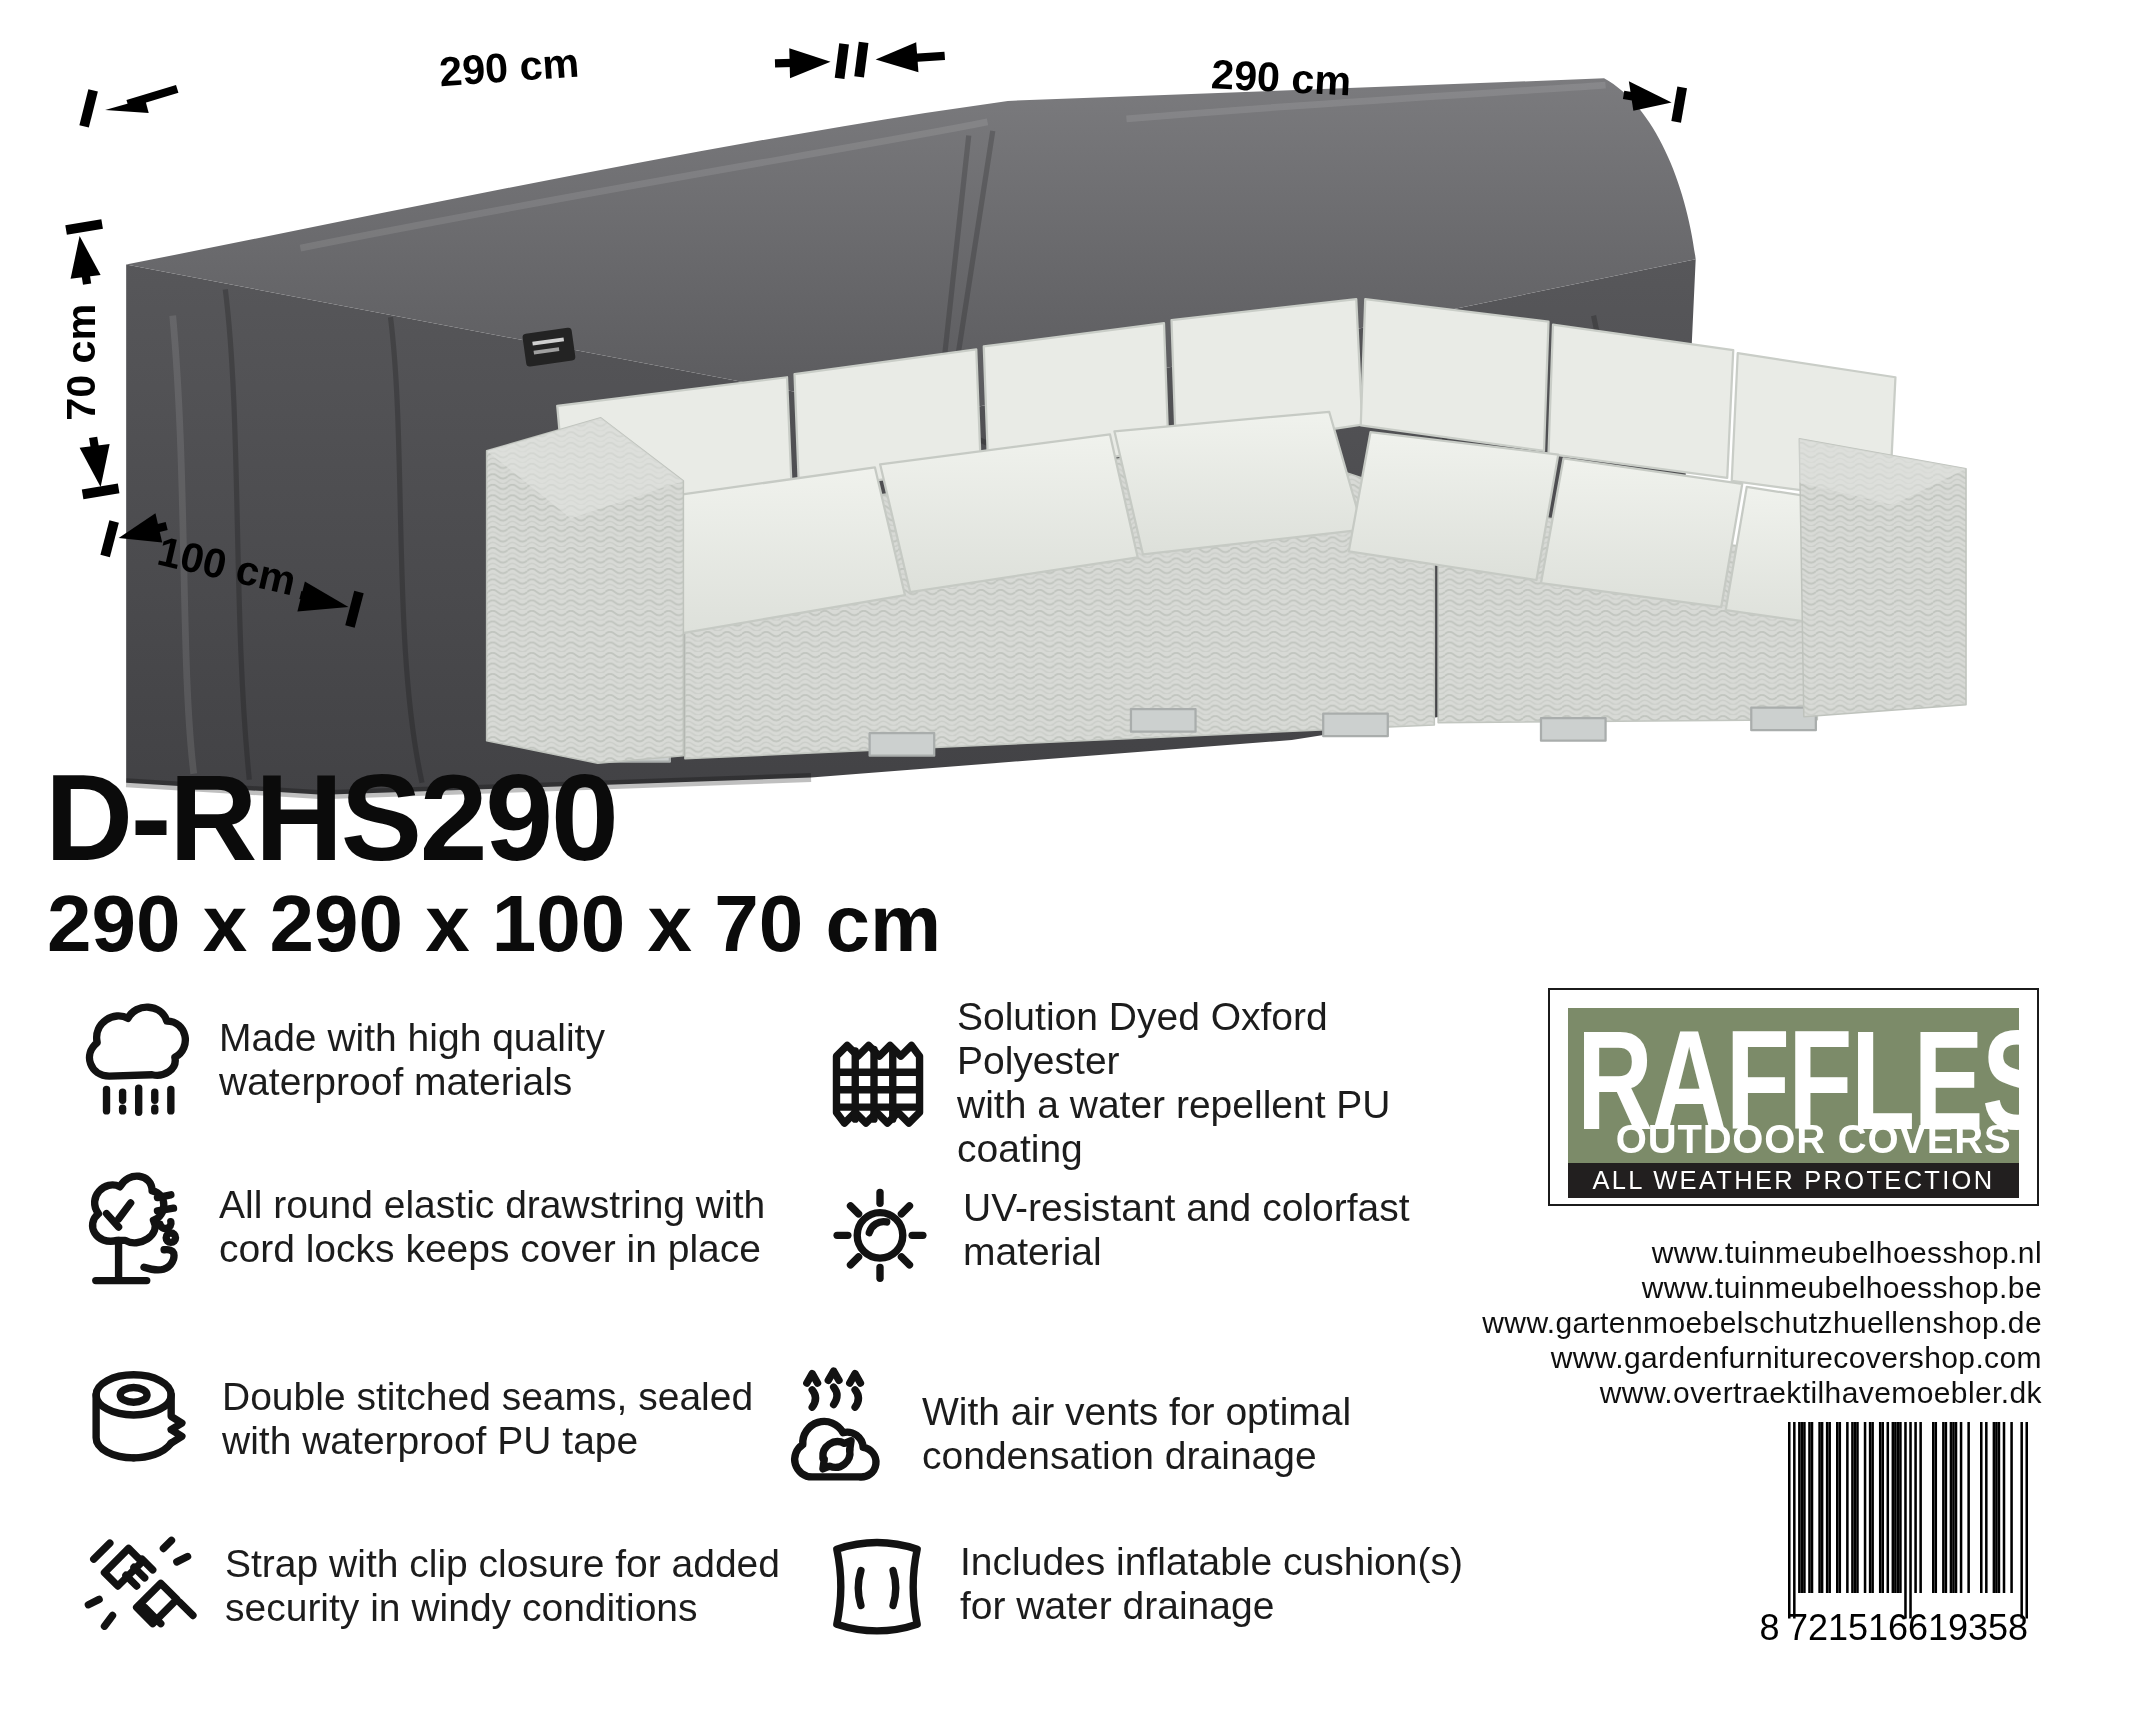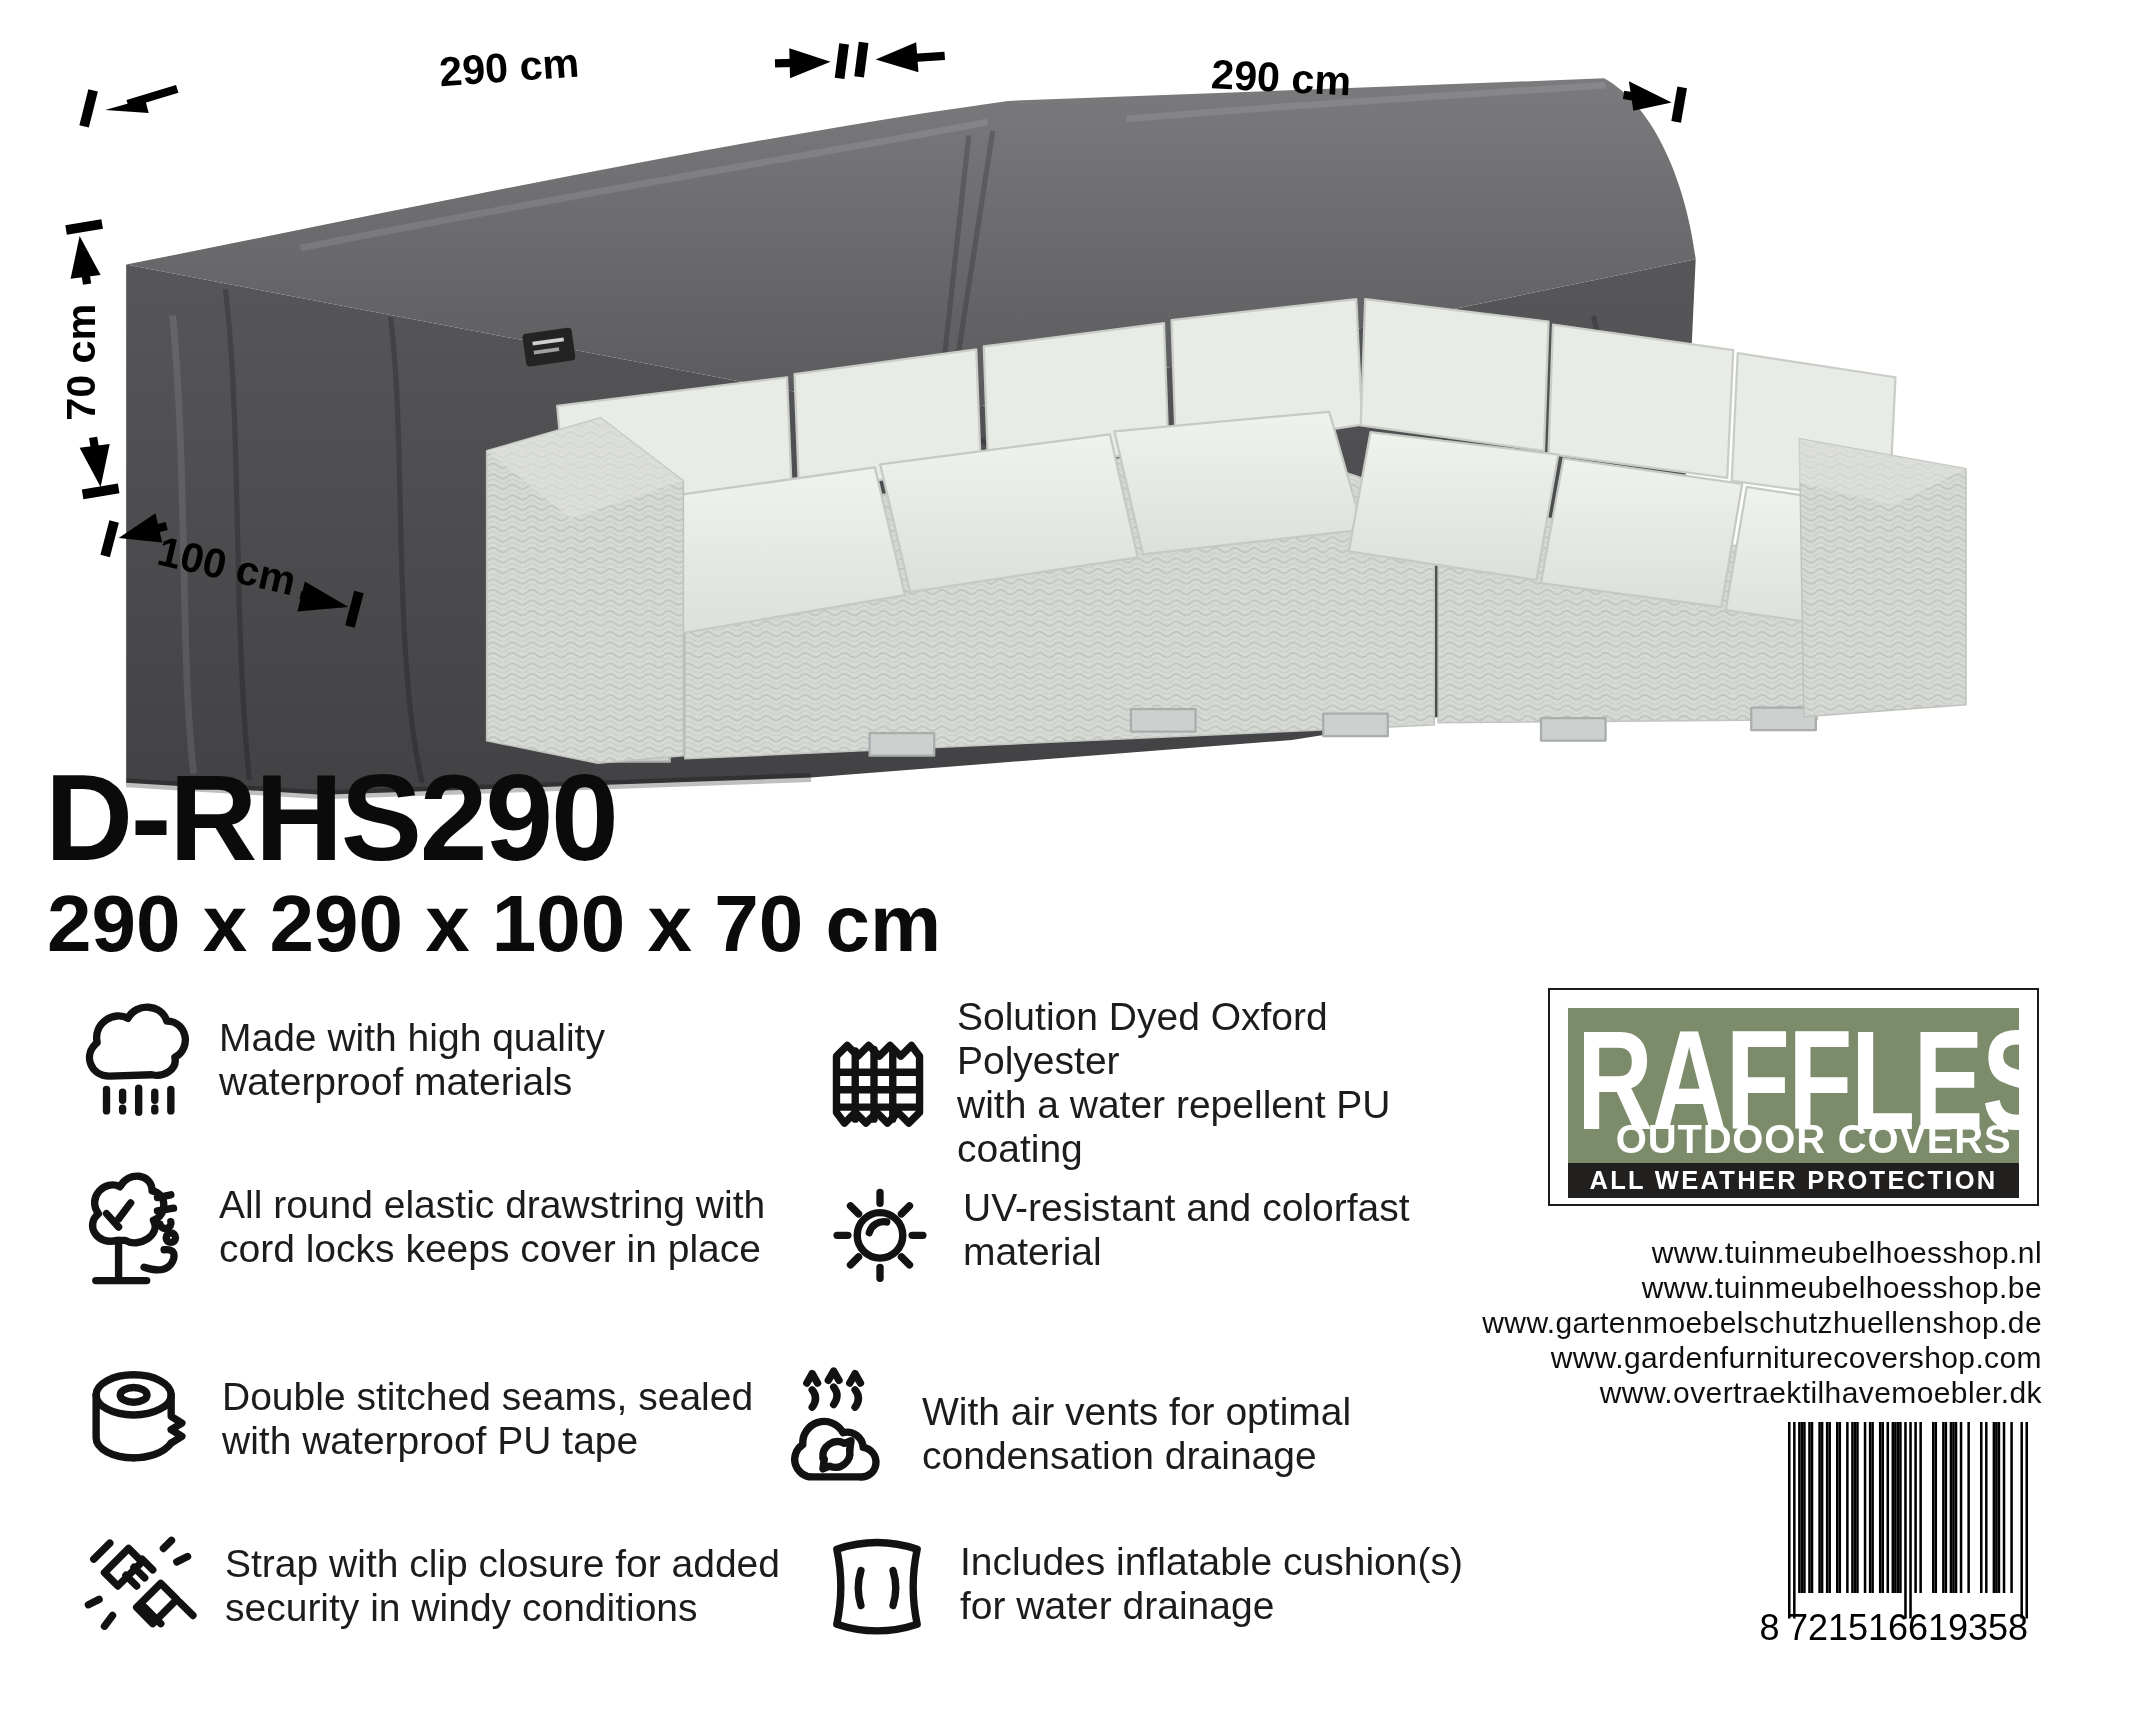--- a/index.html
+++ b/index.html
@@ -11,21 +11,21 @@
   #product-dims{left:47px;top:880px;font-size:80px;font-weight:600;letter-spacing:0px;line-height:1.1;color:#0b0b0b;}
   .feat{position:absolute;display:flex;align-items:center;gap:16px;}
   .ficon{flex:0 0 134px;width:134px;height:134px;}
   .ficon svg{width:100%;height:100%;stroke:#121212;fill:none;stroke-width:5.5;stroke-linecap:round;stroke-linejoin:round;}
   .ftext{font-size:39px;line-height:44px;color:#1c1c1c;white-space:pre-line;}
   .logo-box{left:1548px;top:988px;width:491px;height:218px;background:#ffffff;border:2.3px solid #1b1b1b;box-sizing:border-box;padding:18px;}
   .logo-green{position:relative;width:100%;height:155px;background:#7C8B69;overflow:hidden;}
   .logo-raffles{position:absolute;left:9px;top:1.5px;font-size:105px;font-weight:700;letter-spacing:-1.5px;color:#ffffff;transform:scale(1.0,1.34);transform-origin:left top;line-height:1;}
   .logo-sub{position:absolute;right:7.5px;bottom:1.5px;font-size:40px;font-weight:700;letter-spacing:0.8px;color:#ffffff;}
   .logo-black{width:100%;height:35px;background:#221F1F;color:#fff;display:flex;align-items:center;justify-content:center;
-              font-size:25.5px;letter-spacing:2.3px;font-weight:700;}
+              font-size:25.5px;letter-spacing:2.3px;font-weight:400;}
   .urls{right:87px;top:1235px;text-align:right;font-size:30px;line-height:35px;letter-spacing:0.4px;color:#0f0f0f;}
   .barcode-wrap{left:1788px;top:1422px;width:240px;height:225px;}
   .barcode-wrap svg{overflow:visible;}
   .bc-digits{font-size:48px;fill:#000;font-family:"Liberation Sans",sans-serif;}
 </style>
 </head>
 <body>
 
 <div class="canvas">
 

